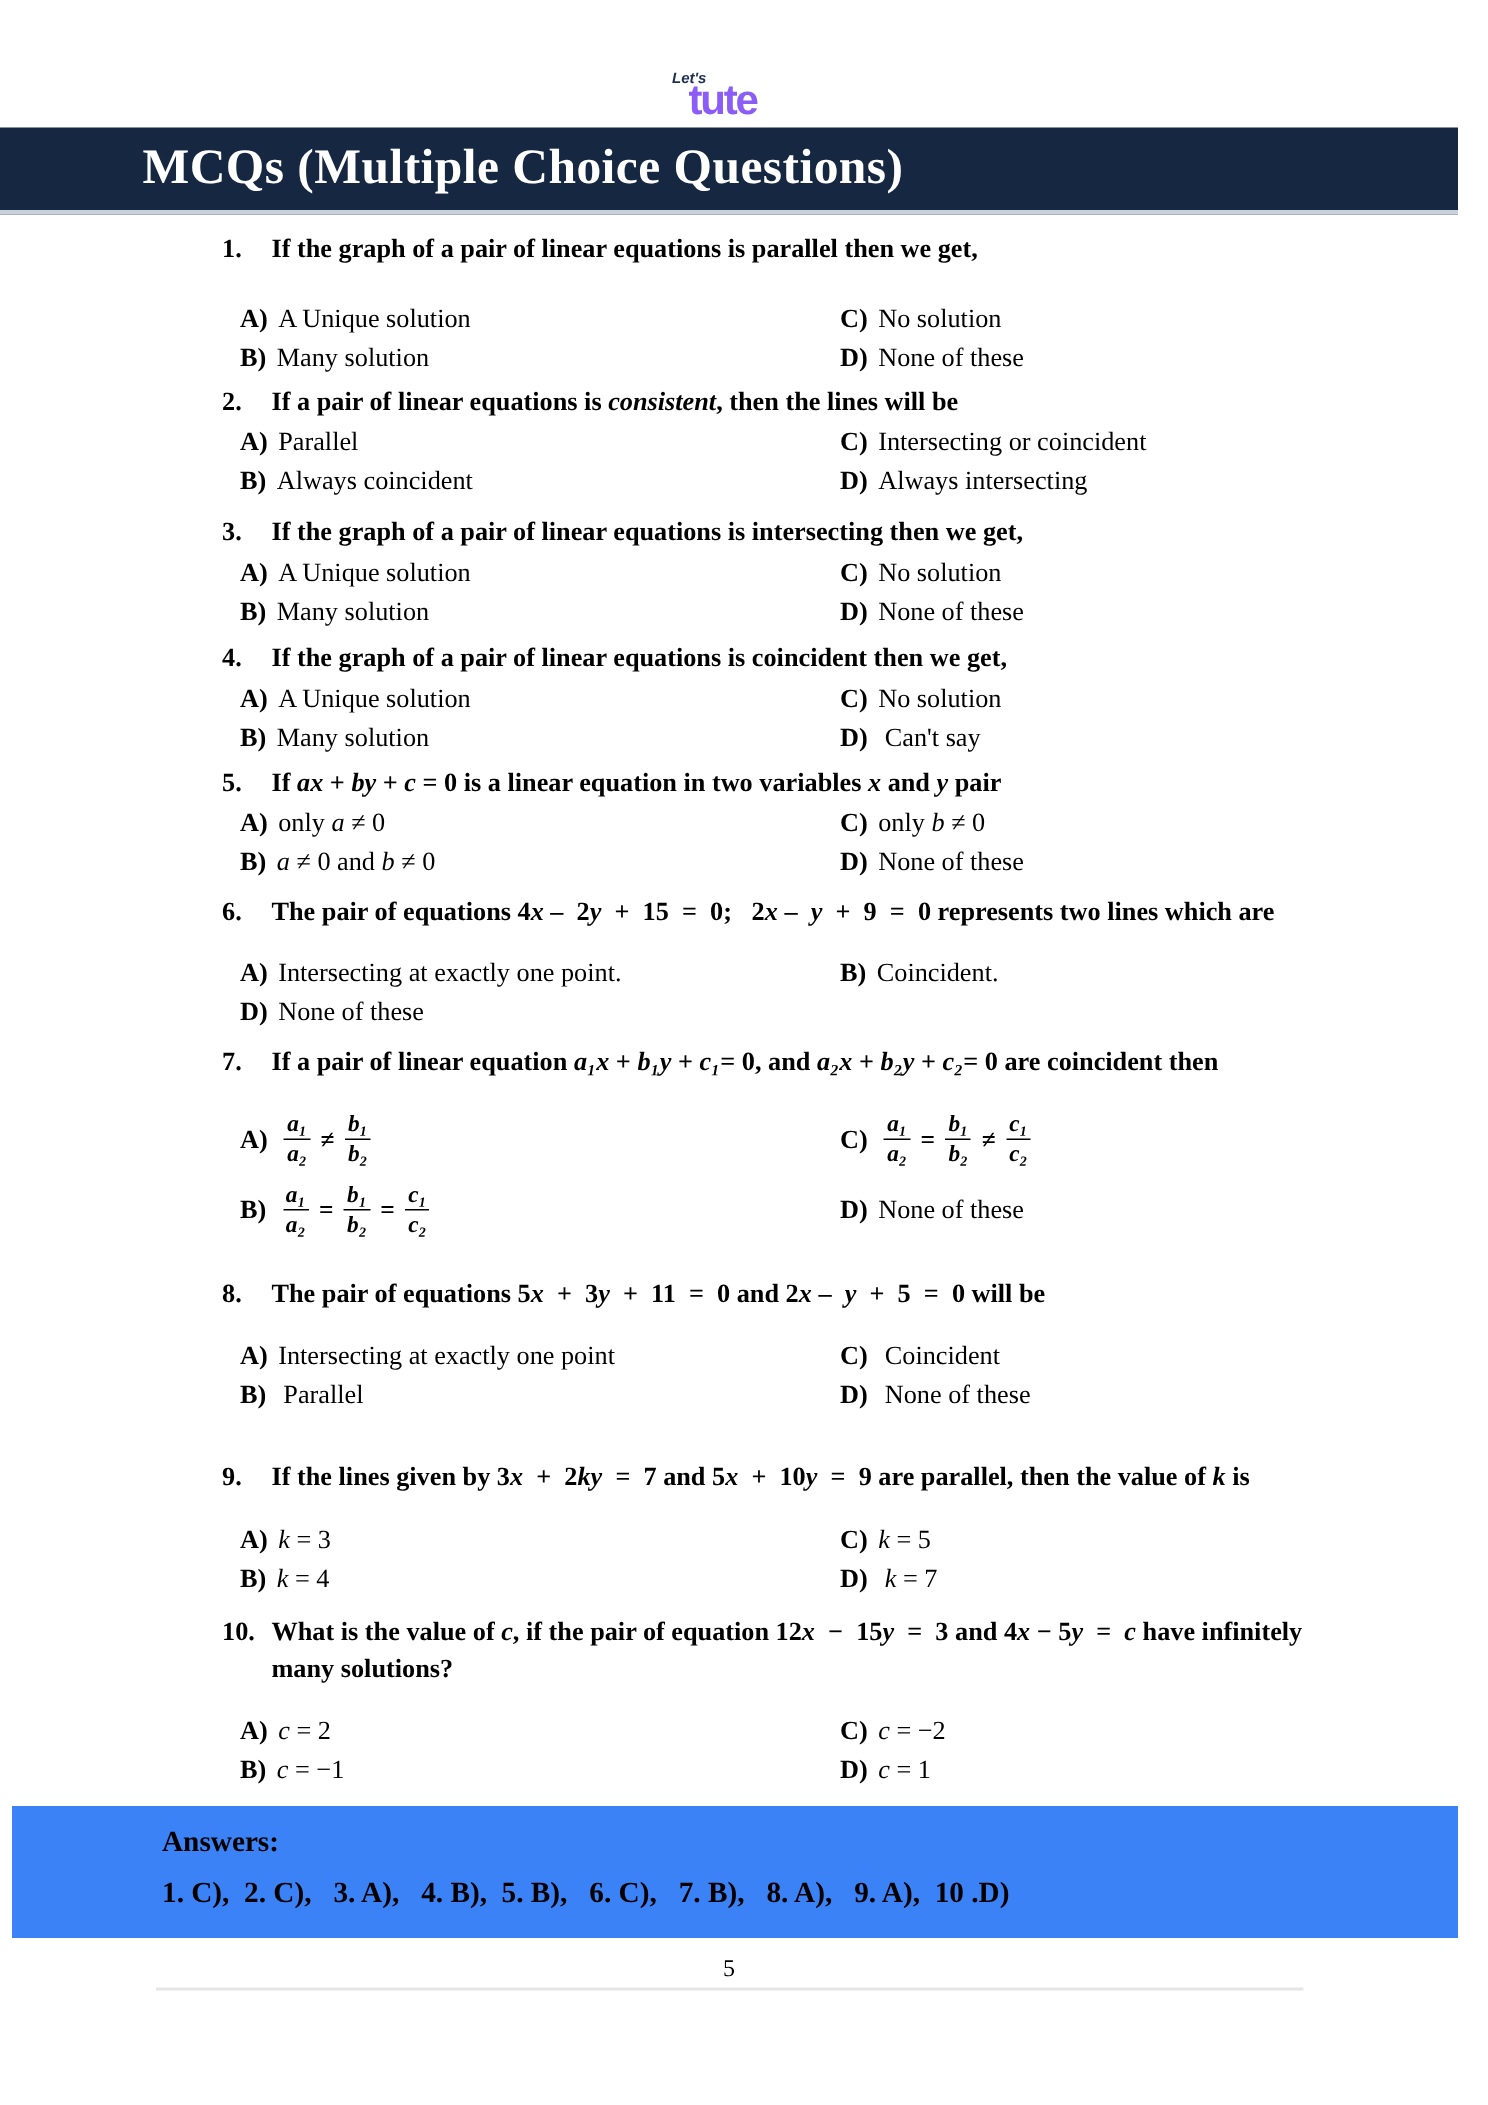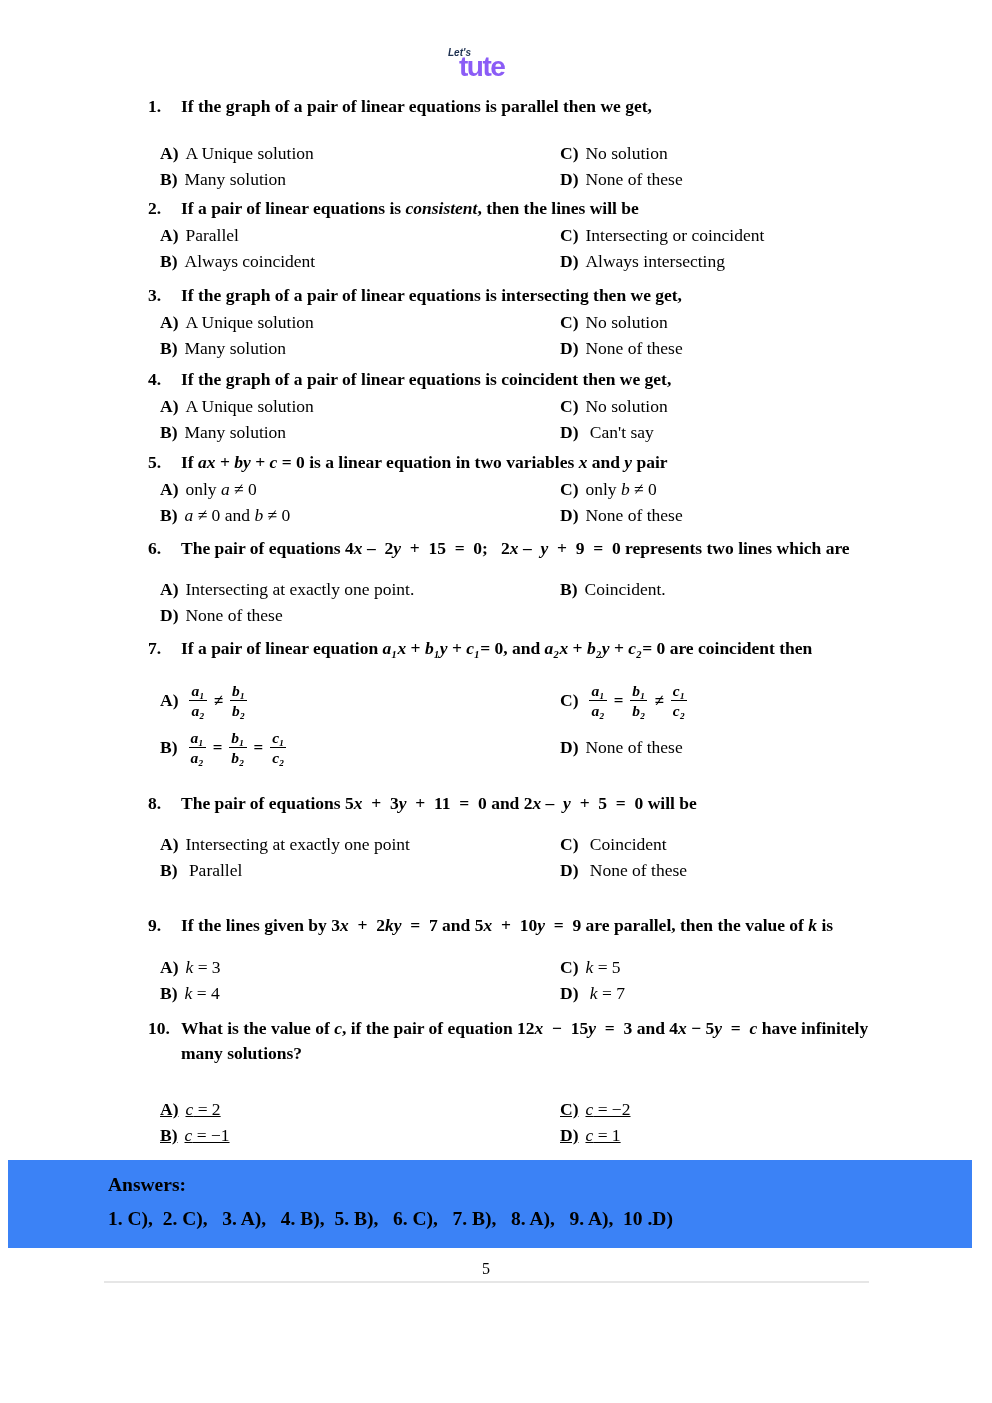--- a/index.html
+++ b/index.html
@@ -61,21 +61,21 @@
 
   .q1 { margin-bottom: 4px; }  .q1 .opts { margin-top: 22px; }
   .q2 { margin-bottom: 9px; }
   .q3 { margin-bottom: 6px; }
   .q4 { margin-bottom: 5px; }
   .q5 { margin-bottom: 8px; }
   .q6 { margin-bottom: 8px; }  .q6 .opts { margin-top: 16px; }
   .q7 { margin-bottom: 20px; } .q7 .opts { margin-top: 16px; }
   .q8 { margin-bottom: 30px; } .q8 .opts { margin-top: 16px; }
   .q9 { margin-bottom: 10px; } .q9 .opts { margin-top: 17px; }
-  .q10 { margin-bottom: 7px; } .q10 .opts { margin-top: 31px; text-decoration: underline; }
+  .q10 { margin-bottom: 7px; } .q10 .opts { margin-top: 16px; }
 
   
   .q7 .opt { display: flex; align-items: center; min-height: 47px; }
   .frac {
     display: inline-block; text-align: center; vertical-align: middle;
     font-style: italic; font-weight: bold;
     font-size: 15.5px; line-height: 1.12; margin: 0 4px;
   }
   .frac .fnum { display: block; border-bottom: 1.5px solid #000; padding: 0 2px 1px; }
   .frac .fden { display: block; padding-top: 1px; }
@@ -101,20 +101,23 @@
 </head>
 <body>
 
 <div class="page">
 
   <div class="logo">
     <span class="logo-lets">Let's</span>
     <span class="logo-tute">tute</span>
   </div>
 
+  <div class="banner">
+    <h1>MCQs (Multiple Choice Questions)</h1>
+  </div>
 
   <div class="content">
 
     <div class="q q1">
       <div class="qhead">
         <span class="qnum">1.</span>
         <span class="qstem"><span>If the graph of a pair of linear equations is parallel then we get,</span></span>
       </div>
       <div class="opts">
         <div class="opt"><span class="olabel">A)</span><span><span>A Unique solution</span></span></div>

